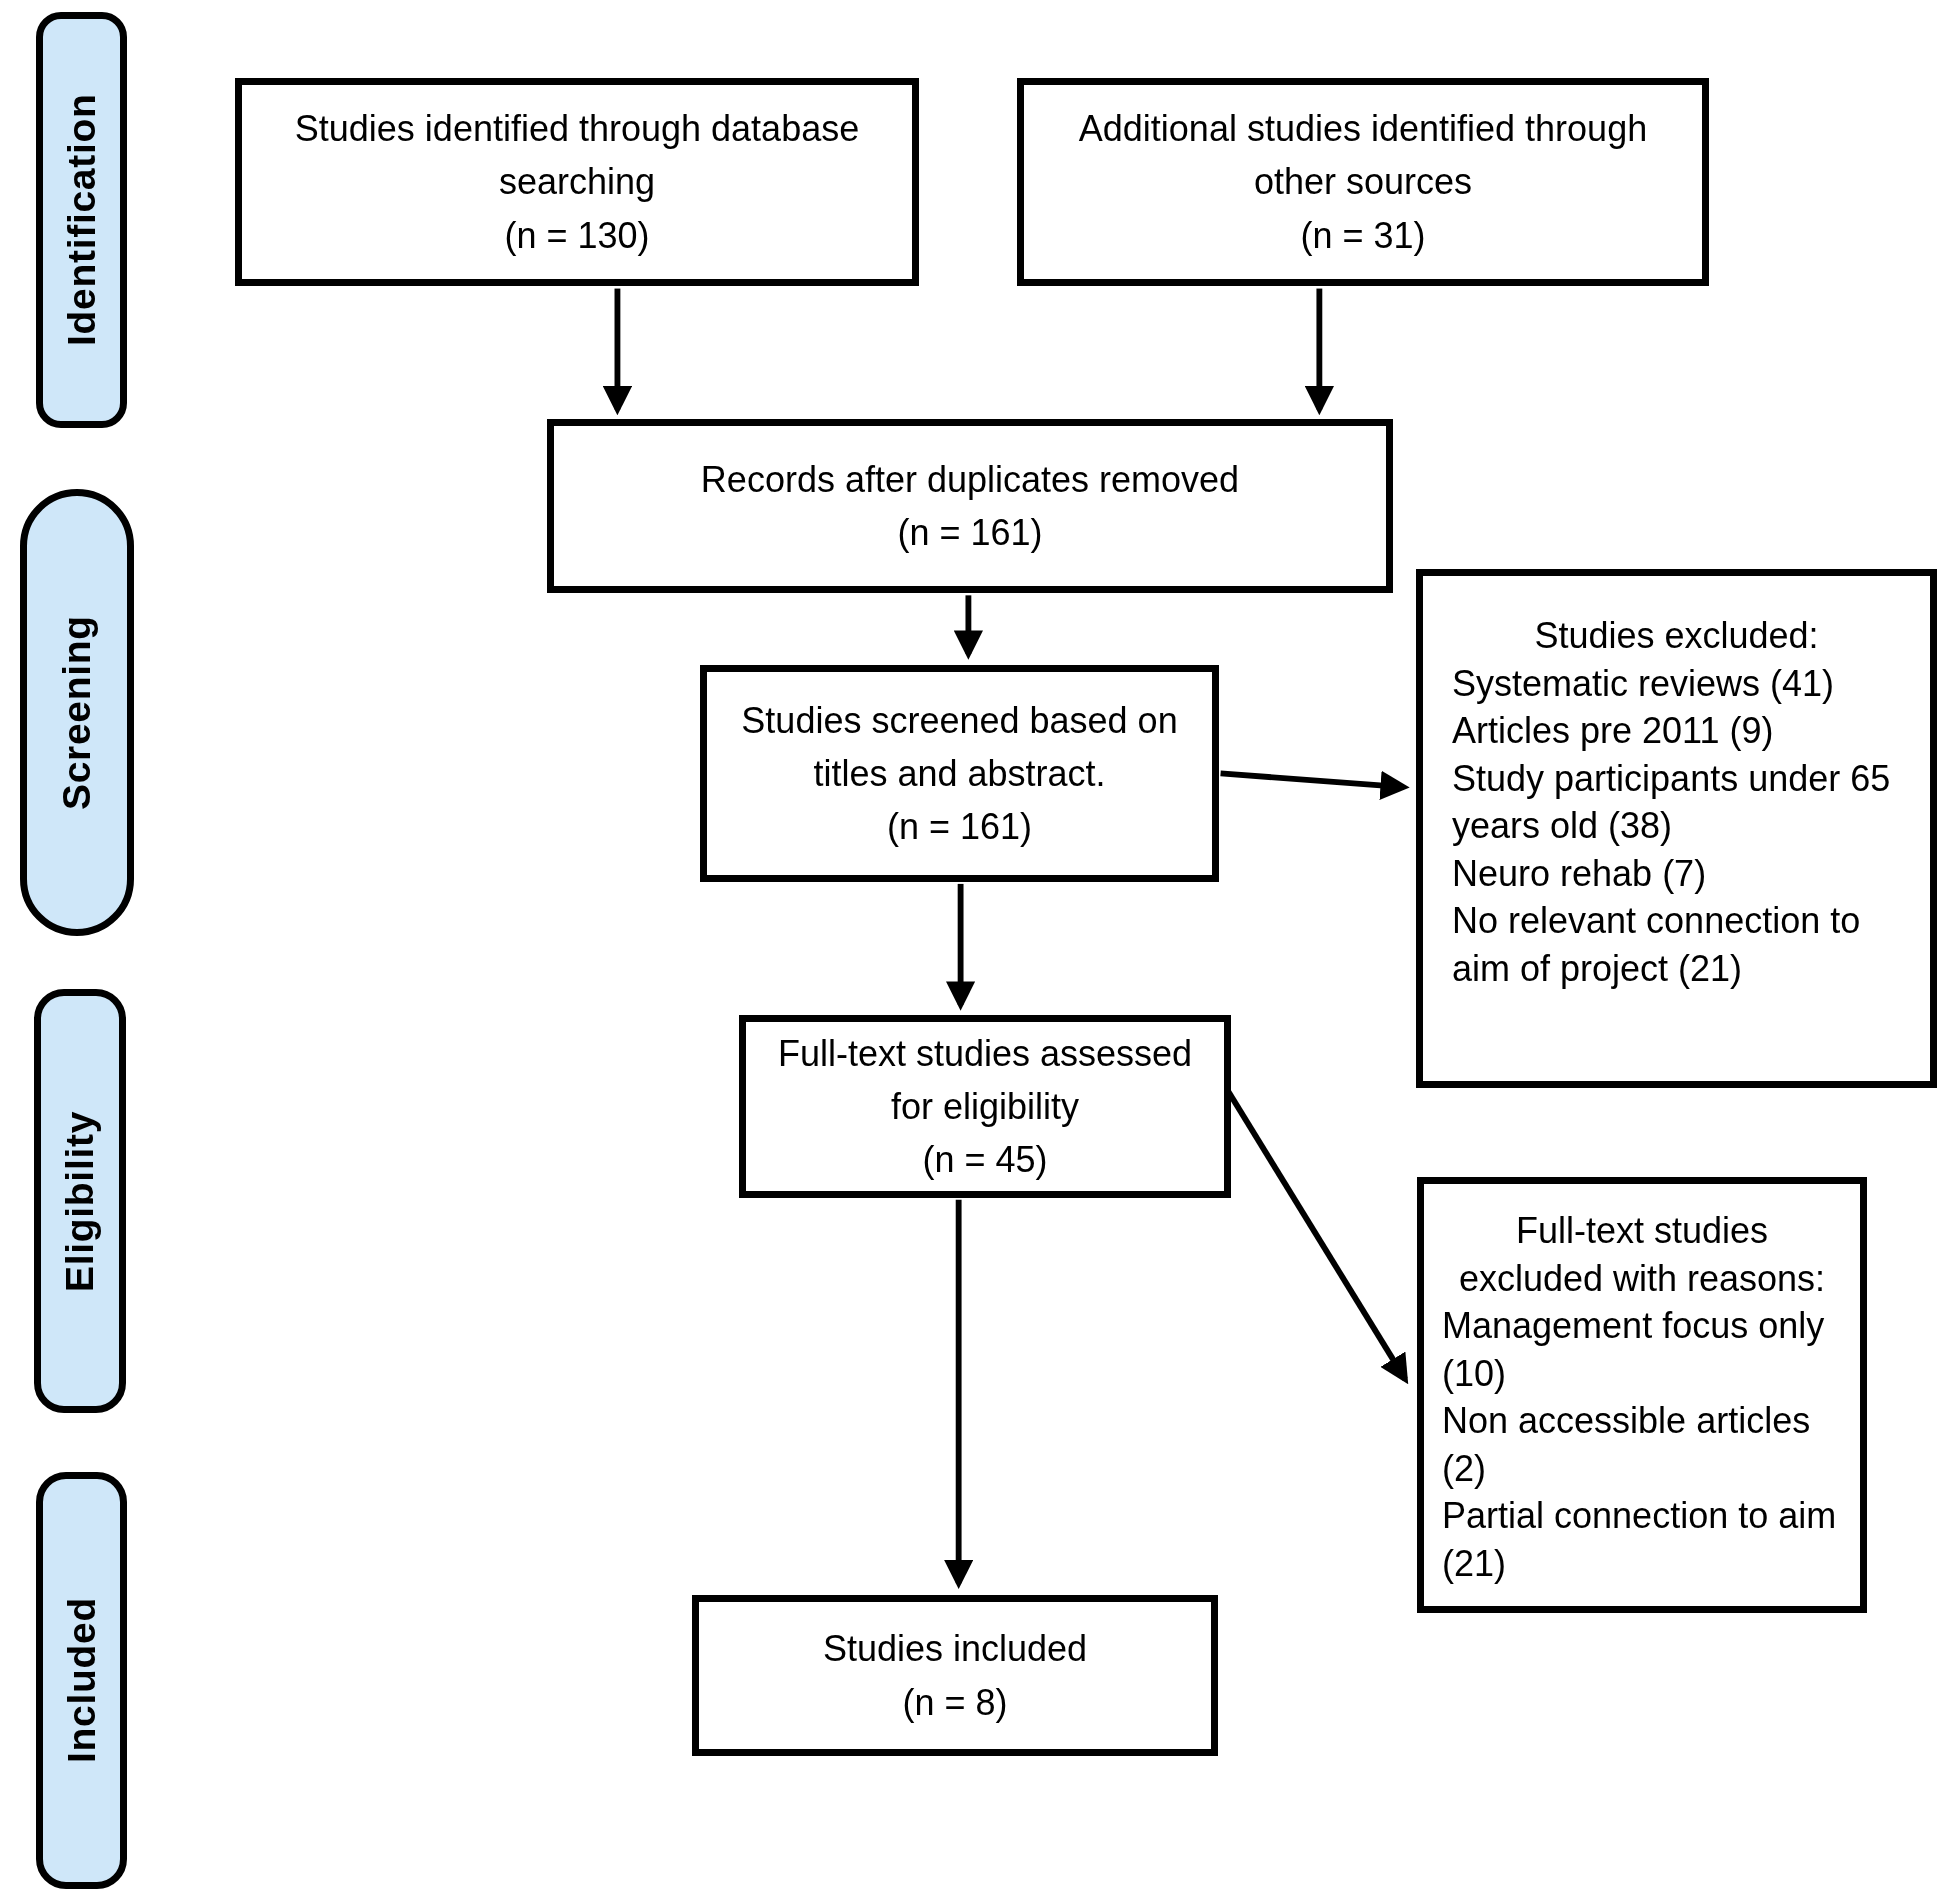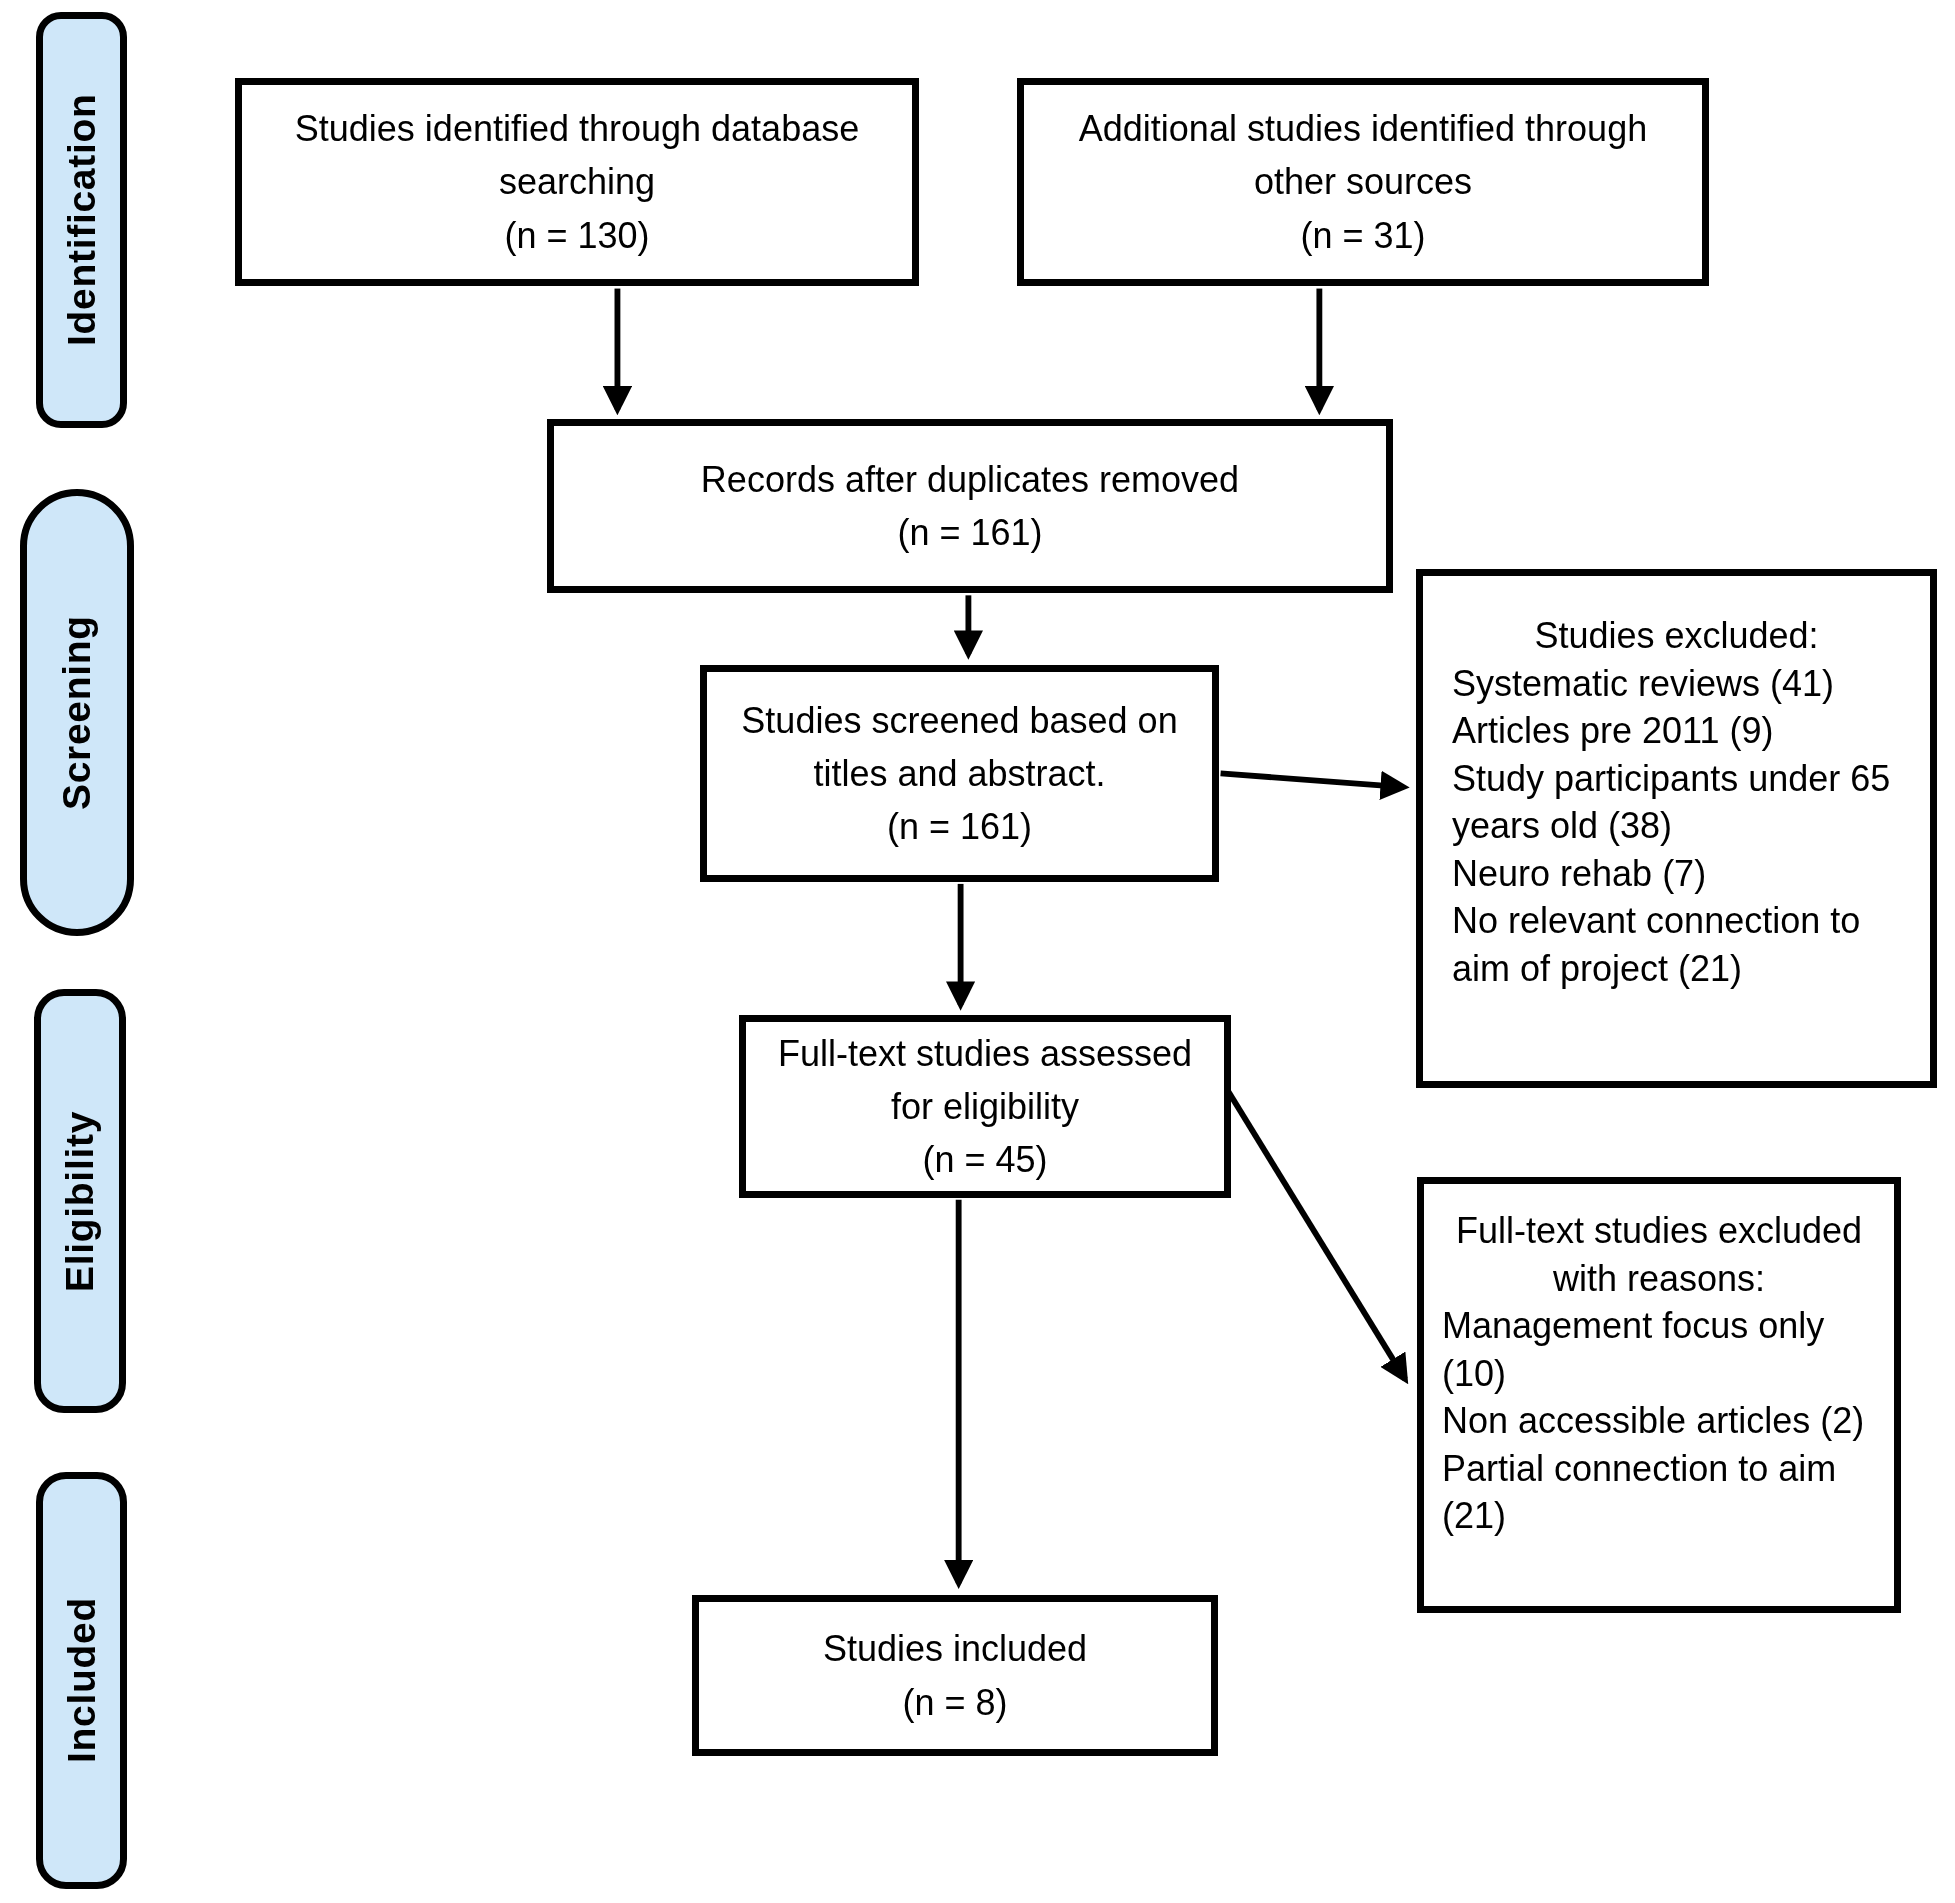--- a/index.html
+++ b/index.html
@@ -62,21 +62,21 @@
     border:7.2px solid var(--line);
     box-sizing:border-box;
     display:flex;flex-direction:column;
     align-items:stretch;justify-content:flex-start;
     font-size:36px;
     line-height:1.32;
   }
   .sidebox .title{text-align:center;}
   .sidebox .reason{text-align:left;}
   .box-excluded-screening{left:1416px;top:569px;width:521px;height:519px;padding:36px 29px 0 29px;}
-  .box-excluded-fulltext{left:1417px;top:1177px;width:484px;height:436px;padding:23px 18px 0 18px;}
+  .box-excluded-fulltext{left:1417px;top:1177px;width:450px;height:436px;padding:23px 18px 0 18px;}
 </style>
 </head>
 <body>
 
 <div class="canvas">
 
   <svg class="arrows" viewBox="0 0 3008 2928" xmlns="http://www.w3.org/2000/svg">
     <defs>
       <marker id="ah" markerWidth="5" markerHeight="5" refX="4" refY="2.5" orient="auto" markerUnits="strokeWidth">
         <path class="ah" d="M0,0 L5,2.5 L0,5 Z"></path>

